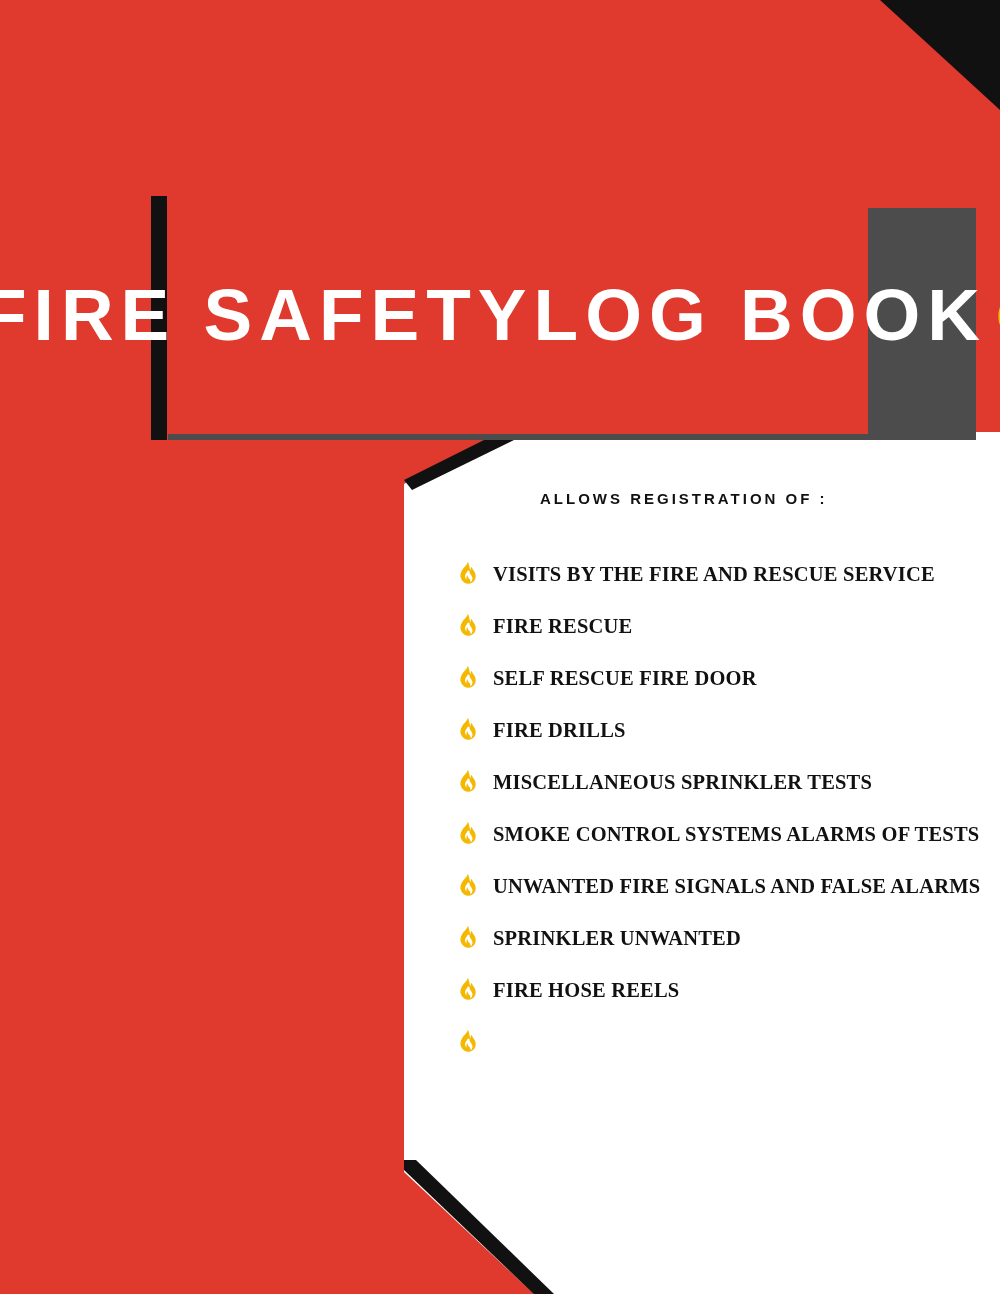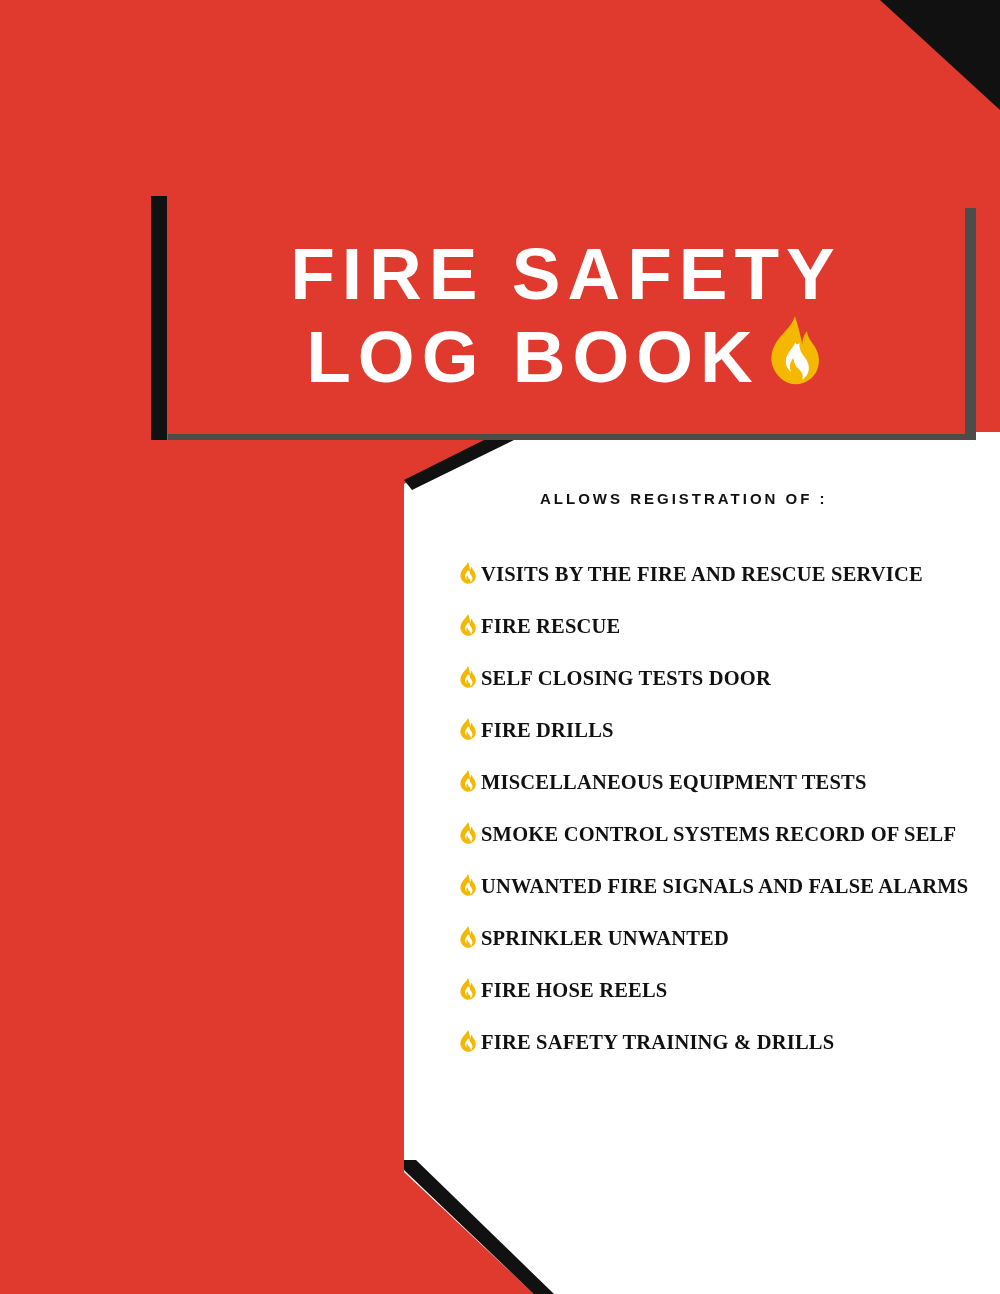--- a/index.html
+++ b/index.html
@@ -102,25 +102,24 @@
     left: 151px;
     top: 196px;
     width: 16px;
     height: 244px;
     background: #111111;
   }
   .title-box {
     position: absolute;
     left: 167px;
     top: 196px;
-    width: 798px;
+    width: 701px;
     height: 238px;
     background: #e0392e;
     display: flex;
-    flex-direction: column;
     justify-content: center;
     align-items: center;
   }
   .title-line {
     color: #ffffff;
     font-weight: bold;
     font-size: 73px;
     letter-spacing: 7px;
     line-height: 1.14;
     white-space: nowrap;
@@ -165,21 +164,21 @@
     align-items: center;
     height: 52px;
   }
   .list-item .bullet-flame {
     width: 26px;
     flex: 0 0 26px;
     display: flex;
     justify-content: center;
   }
   .list-item .item-text {
-    margin-left: 0;
+    margin-left: 12px;
     font-family: "Liberation Serif", serif;
     font-weight: bold;
     font-size: 20.5px;
     color: #111111;
     letter-spacing: 0.2px;
     white-space: nowrap;
   }
 </style>
 </head>
 <body>
@@ -233,51 +232,51 @@
     </div>
 
 
     <div class="list-item">
       <span class="bullet-flame">
         <svg width="20" height="26" viewBox="0 0 32 40" aria-hidden="true">
           <path d="M16 0.5 C13.5 7 9 9.5 6.2 14.2 C3.4 18.9 3 23.6 5.2 28 C7.6 32.9 12 35.6 16.2 35.6 C21.2 35.6 25.6 32.6 27.4 28.2 C29.4 23.4 28.2 18.6 25 14.4 C23.4 12.3 22.4 10.4 22.1 8.2 C20.4 10.4 19.6 12.6 19.8 15.2 C19 11.2 17.8 6.2 16 0.5 Z" fill="#f5b800"></path>
           <path d="M16.2 14 C14.6 17.2 12.4 19 11.6 21.6 C10.7 24.6 11.6 27.6 14 29.2 C12.8 26.4 13.4 24.2 15.2 22 C15.4 24.4 16.2 26.2 17.8 27.6 C19.6 29.2 20.4 31 19.8 33.2 C22.6 31.4 23.8 28.2 22.8 25 C21.9 22.1 19.4 20.4 18.6 17.6 C18.3 16.5 18.2 15.4 18.3 14.3 C17.6 15 17 15.6 16.2 14 Z" fill="#ffffff"></path>
         </svg>
       </span>
-      <span class="item-text">SELF CLOSING TESTS DOOR</span>
+      <span class="item-text">SELF RESCUE FIRE DOOR</span>
     </div>
 
     <div class="list-item">
       <span class="bullet-flame">
         <svg width="20" height="26" viewBox="0 0 32 40" aria-hidden="true">
           <path d="M16 0.5 C13.5 7 9 9.5 6.2 14.2 C3.4 18.9 3 23.6 5.2 28 C7.6 32.9 12 35.6 16.2 35.6 C21.2 35.6 25.6 32.6 27.4 28.2 C29.4 23.4 28.2 18.6 25 14.4 C23.4 12.3 22.4 10.4 22.1 8.2 C20.4 10.4 19.6 12.6 19.8 15.2 C19 11.2 17.8 6.2 16 0.5 Z" fill="#f5b800"></path>
           <path d="M16.2 14 C14.6 17.2 12.4 19 11.6 21.6 C10.7 24.6 11.6 27.6 14 29.2 C12.8 26.4 13.4 24.2 15.2 22 C15.4 24.4 16.2 26.2 17.8 27.6 C19.6 29.2 20.4 31 19.8 33.2 C22.6 31.4 23.8 28.2 22.8 25 C21.9 22.1 19.4 20.4 18.6 17.6 C18.3 16.5 18.2 15.4 18.3 14.3 C17.6 15 17 15.6 16.2 14 Z" fill="#ffffff"></path>
         </svg>
       </span>
       <span class="item-text">FIRE DRILLS</span>
     </div>
 
     <div class="list-item">
       <span class="bullet-flame">
         <svg width="20" height="26" viewBox="0 0 32 40" aria-hidden="true">
           <path d="M16 0.5 C13.5 7 9 9.5 6.2 14.2 C3.4 18.9 3 23.6 5.2 28 C7.6 32.9 12 35.6 16.2 35.6 C21.2 35.6 25.6 32.6 27.4 28.2 C29.4 23.4 28.2 18.6 25 14.4 C23.4 12.3 22.4 10.4 22.1 8.2 C20.4 10.4 19.6 12.6 19.8 15.2 C19 11.2 17.8 6.2 16 0.5 Z" fill="#f5b800"></path>
           <path d="M16.2 14 C14.6 17.2 12.4 19 11.6 21.6 C10.7 24.6 11.6 27.6 14 29.2 C12.8 26.4 13.4 24.2 15.2 22 C15.4 24.4 16.2 26.2 17.8 27.6 C19.6 29.2 20.4 31 19.8 33.2 C22.6 31.4 23.8 28.2 22.8 25 C21.9 22.1 19.4 20.4 18.6 17.6 C18.3 16.5 18.2 15.4 18.3 14.3 C17.6 15 17 15.6 16.2 14 Z" fill="#ffffff"></path>
         </svg>
       </span>
-      <span class="item-text">MISCELLANEOUS EQUIPMENT TESTS</span>
-    </div>
-
-    <div class="list-item">
-      <span class="bullet-flame">
-        <svg width="20" height="26" viewBox="0 0 32 40" aria-hidden="true">
-          <path d="M16 0.5 C13.5 7 9 9.5 6.2 14.2 C3.4 18.9 3 23.6 5.2 28 C7.6 32.9 12 35.6 16.2 35.6 C21.2 35.6 25.6 32.6 27.4 28.2 C29.4 23.4 28.2 18.6 25 14.4 C23.4 12.3 22.4 10.4 22.1 8.2 C20.4 10.4 19.6 12.6 19.8 15.2 C19 11.2 17.8 6.2 16 0.5 Z" fill="#f5b800"></path>
-          <path d="M16.2 14 C14.6 17.2 12.4 19 11.6 21.6 C10.7 24.6 11.6 27.6 14 29.2 C12.8 26.4 13.4 24.2 15.2 22 C15.4 24.4 16.2 26.2 17.8 27.6 C19.6 29.2 20.4 31 19.8 33.2 C22.6 31.4 23.8 28.2 22.8 25 C21.9 22.1 19.4 20.4 18.6 17.6 C18.3 16.5 18.2 15.4 18.3 14.3 C17.6 15 17 15.6 16.2 14 Z" fill="#ffffff"></path>
-        </svg>
-      </span>
-      <span class="item-text">SMOKE CONTROL SYSTEMS RECORD OF SELF</span>
+      <span class="item-text">MISCELLANEOUS SPRINKLER TESTS</span>
+    </div>
+
+    <div class="list-item">
+      <span class="bullet-flame">
+        <svg width="20" height="26" viewBox="0 0 32 40" aria-hidden="true">
+          <path d="M16 0.5 C13.5 7 9 9.5 6.2 14.2 C3.4 18.9 3 23.6 5.2 28 C7.6 32.9 12 35.6 16.2 35.6 C21.2 35.6 25.6 32.6 27.4 28.2 C29.4 23.4 28.2 18.6 25 14.4 C23.4 12.3 22.4 10.4 22.1 8.2 C20.4 10.4 19.6 12.6 19.8 15.2 C19 11.2 17.8 6.2 16 0.5 Z" fill="#f5b800"></path>
+          <path d="M16.2 14 C14.6 17.2 12.4 19 11.6 21.6 C10.7 24.6 11.6 27.6 14 29.2 C12.8 26.4 13.4 24.2 15.2 22 C15.4 24.4 16.2 26.2 17.8 27.6 C19.6 29.2 20.4 31 19.8 33.2 C22.6 31.4 23.8 28.2 22.8 25 C21.9 22.1 19.4 20.4 18.6 17.6 C18.3 16.5 18.2 15.4 18.3 14.3 C17.6 15 17 15.6 16.2 14 Z" fill="#ffffff"></path>
+        </svg>
+      </span>
+      <span class="item-text">SMOKE CONTROL SYSTEMS ALARMS OF TESTS</span>
     </div>
 
     <div class="list-item">
       <span class="bullet-flame">
         <svg width="20" height="26" viewBox="0 0 32 40" aria-hidden="true">
           <path d="M16 0.5 C13.5 7 9 9.5 6.2 14.2 C3.4 18.9 3 23.6 5.2 28 C7.6 32.9 12 35.6 16.2 35.6 C21.2 35.6 25.6 32.6 27.4 28.2 C29.4 23.4 28.2 18.6 25 14.4 C23.4 12.3 22.4 10.4 22.1 8.2 C20.4 10.4 19.6 12.6 19.8 15.2 C19 11.2 17.8 6.2 16 0.5 Z" fill="#f5b800"></path>
           <path d="M16.2 14 C14.6 17.2 12.4 19 11.6 21.6 C10.7 24.6 11.6 27.6 14 29.2 C12.8 26.4 13.4 24.2 15.2 22 C15.4 24.4 16.2 26.2 17.8 27.6 C19.6 29.2 20.4 31 19.8 33.2 C22.6 31.4 23.8 28.2 22.8 25 C21.9 22.1 19.4 20.4 18.6 17.6 C18.3 16.5 18.2 15.4 18.3 14.3 C17.6 15 17 15.6 16.2 14 Z" fill="#ffffff"></path>
         </svg>
       </span>
       <span class="item-text">UNWANTED FIRE SIGNALS AND FALSE ALARMS</span>
@@ -304,17 +303,16 @@
       <span class="item-text">FIRE HOSE REELS</span>
     </div>
 
     <div class="list-item">
       <span class="bullet-flame">
         <svg width="20" height="26" viewBox="0 0 32 40" aria-hidden="true">
           <path d="M16 0.5 C13.5 7 9 9.5 6.2 14.2 C3.4 18.9 3 23.6 5.2 28 C7.6 32.9 12 35.6 16.2 35.6 C21.2 35.6 25.6 32.6 27.4 28.2 C29.4 23.4 28.2 18.6 25 14.4 C23.4 12.3 22.4 10.4 22.1 8.2 C20.4 10.4 19.6 12.6 19.8 15.2 C19 11.2 17.8 6.2 16 0.5 Z" fill="#f5b800"></path>
           <path d="M16.2 14 C14.6 17.2 12.4 19 11.6 21.6 C10.7 24.6 11.6 27.6 14 29.2 C12.8 26.4 13.4 24.2 15.2 22 C15.4 24.4 16.2 26.2 17.8 27.6 C19.6 29.2 20.4 31 19.8 33.2 C22.6 31.4 23.8 28.2 22.8 25 C21.9 22.1 19.4 20.4 18.6 17.6 C18.3 16.5 18.2 15.4 18.3 14.3 C17.6 15 17 15.6 16.2 14 Z" fill="#ffffff"></path>
         </svg>
       </span>
-      <span class="item-text">FIRE SAFETY TRAINING &amp; DRILLS</span>
     </div>
 
   </div>
 </div>
 
 </body></html>

